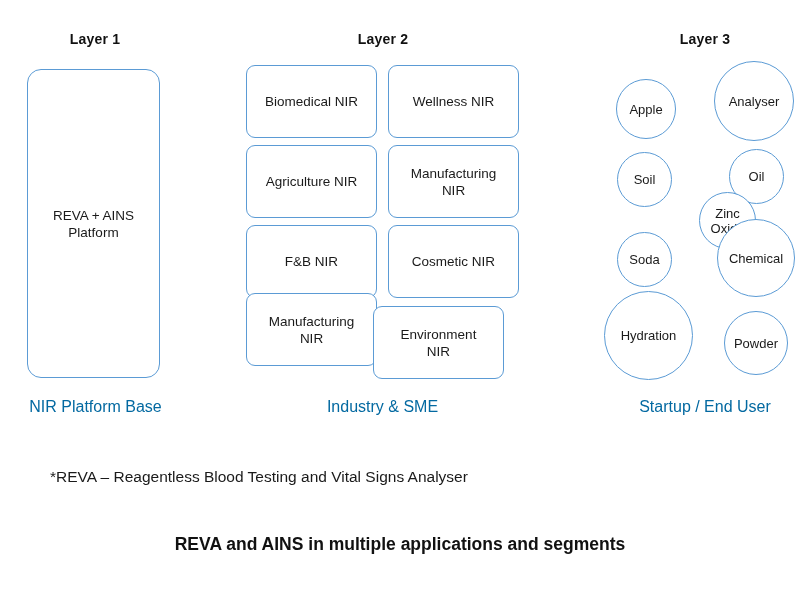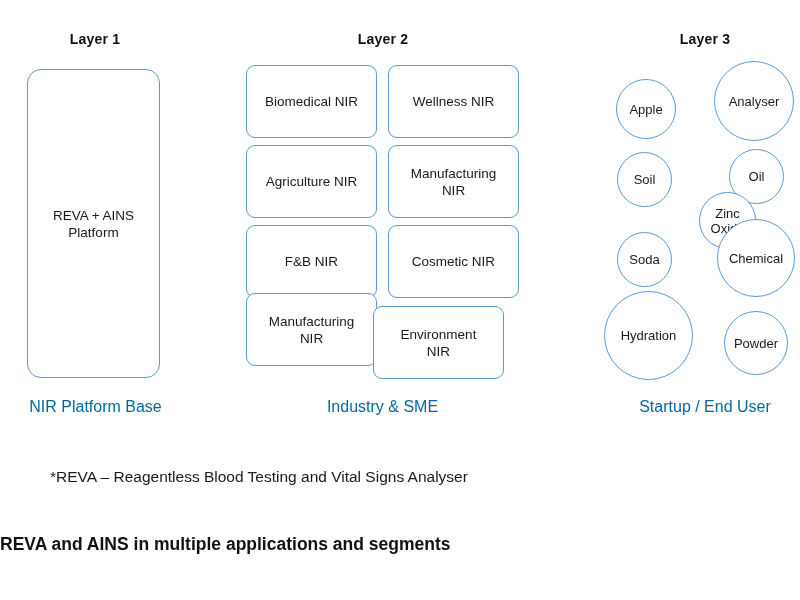--- a/index.html
+++ b/index.html
@@ -127,21 +127,21 @@
     color: #1a1a1a;
     white-space: nowrap;
   }
 
   
   .caption {
     position: absolute;
     left: 0;
     top: 534px;
     width: 800px;
-    text-align: left;
+    text-align: center;
     font-size: 17.5px;
     font-weight: bold;
     color: #111111;
   }
 </style>
 </head>
 <body>
 
 <div class="canvas">
 

